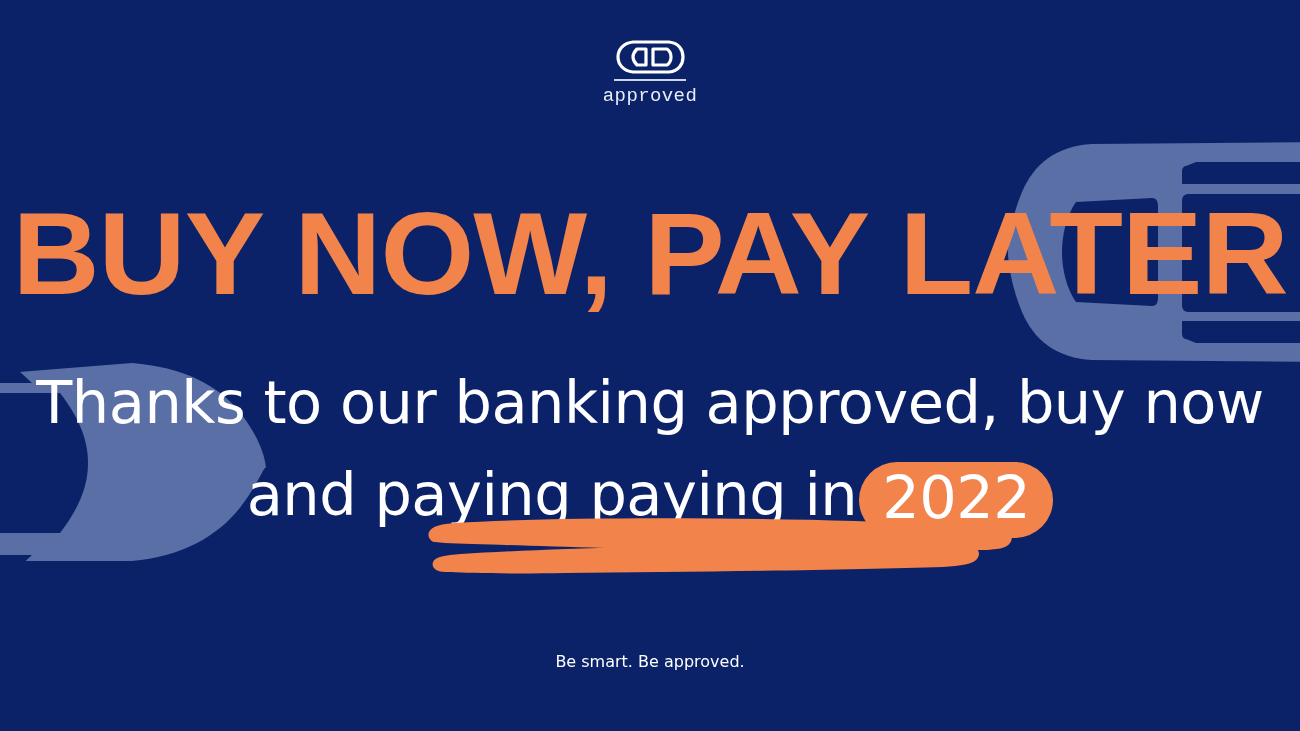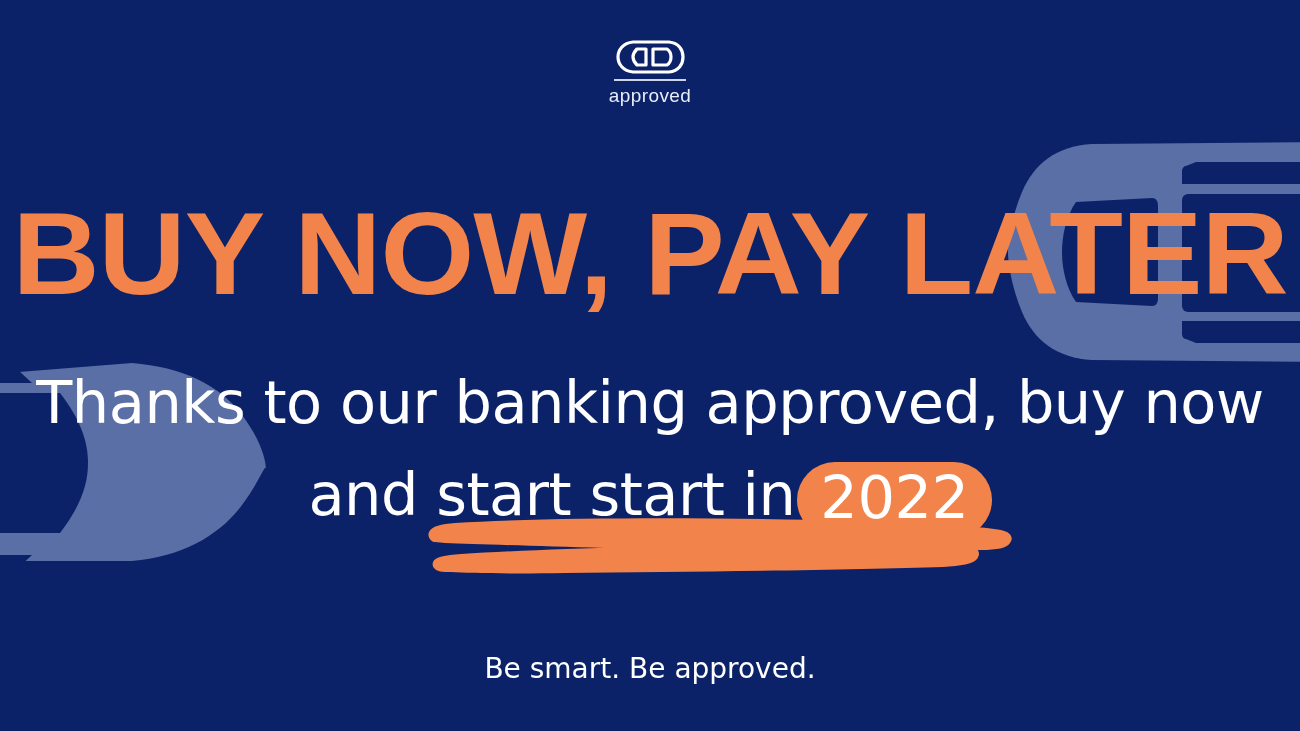--- a/index.html
+++ b/index.html
@@ -55,21 +55,21 @@
     width: 72px;
     height: 2px;
     background: #ccd5e8;
     margin-top: 3px;
   }
   #logo-word {
     margin-top: 4px;
     color: #e8edf7;
     font-size: 19px;
     letter-spacing: 0.4px;
-    font-family: Liberation Sans, sans-serif;
+    font-family: Liberation Mono, monospace;
   }
 
   
   #headline {
     position: absolute;
     left: 0;
     right: 0;
     top: 196px;
     text-align: center;
     color: #f2834b;
@@ -120,21 +120,21 @@
 
   
   #tagline {
     position: absolute;
     left: 0;
     right: 0;
     top: 652px;
     text-align: center;
     color: #ffffff;
     font-family: "DejaVu Sans", sans-serif;
-    font-size: 28px;
+    font-size: 16px;
     letter-spacing: 0px;
   }
 </style>
 </head>
 <body>
 
 <div id="banner">
 
   <svg class="deco-car" id="car-right" viewBox="0 0 330 225">
     <g fill="#5a6fa5">
@@ -182,21 +182,21 @@
       </g>
     </svg>
     <div id="logo-rule"></div>
     <div id="logo-word">approved</div>
   </div>
 
   <div id="headline">BUY NOW, PAY LATER</div>
 
   <div id="subhead">
     <div>Thanks to our banking approved, buy now</div>
-    <div><span>and start start in</span><span class="pill">2022</span></div>
+    <div><span>and paying paying in</span><span class="pill">2022</span></div>
   </div>
 
   <svg id="scribble" viewBox="0 0 590 70">
     <g fill="#f2834b">
       <path d="M10 30 C6 30 2 25 4 20 C7 14 16 12 30 11
                C120 5 300 5 430 9 C500 11 552 14 576 18
                C586 20 589 26 585 31 C582 36 572 38 556 38
                C470 40 300 40 180 36
                C110 34 50 32 20 31 Z"></path>
       <path d="M20 60 C12 60 6 56 8 50 C10 45 20 43 36 42

